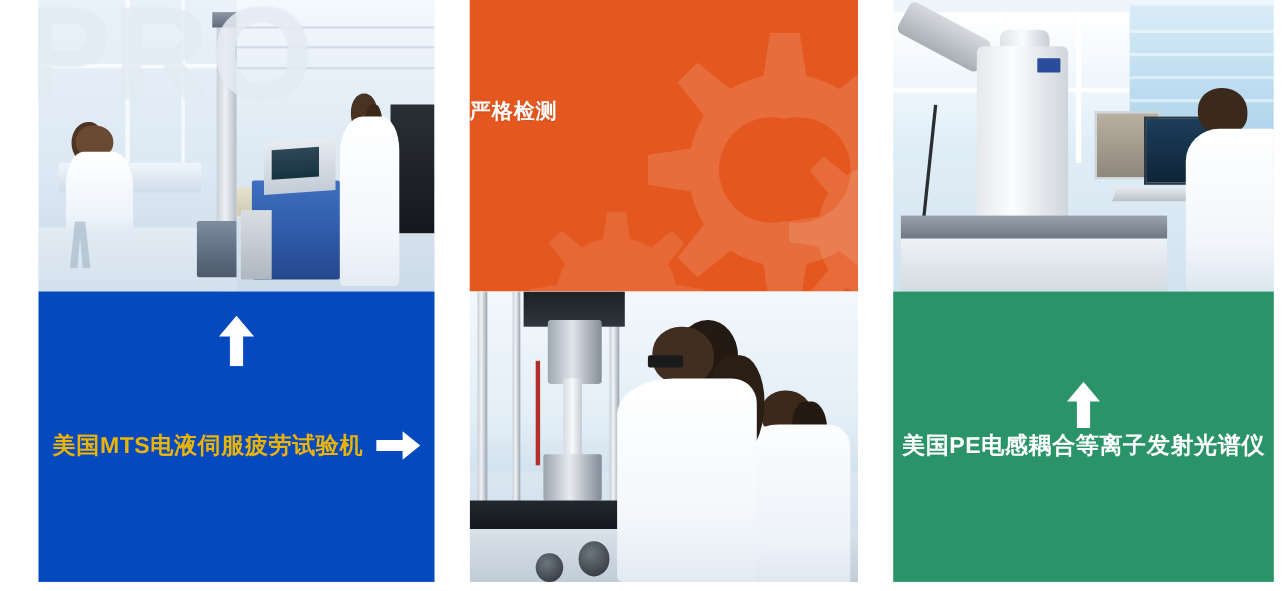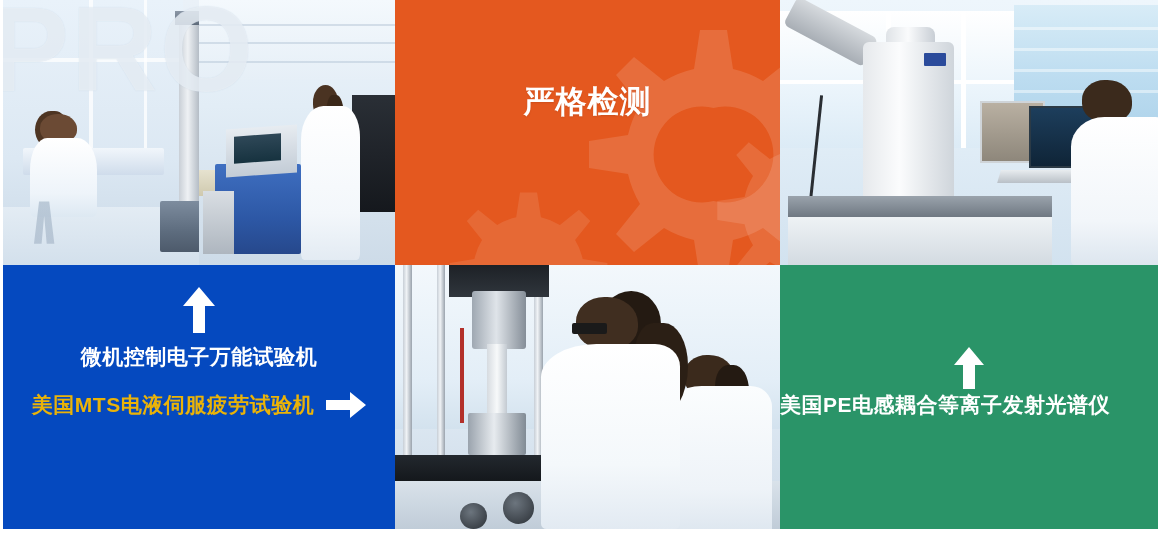--- a/index.html
+++ b/index.html
@@ -24,20 +24,21 @@
     top: 0px;
     width: 1155px;
     height: 529px;
     display: grid;
     grid-template-columns: 392px 385px 378px;
     grid-template-rows: 265px 264px;
   }
   .cell {
     position: relative;
     overflow: hidden;
+    margin-left: 32px;
   }
 
   
   .photo {
     position: absolute;
     inset: 0;
     background: #dfe9f2;
   }
   .ph-layer { position: absolute; }
 
@@ -205,24 +206,23 @@
     overflow: hidden;
   }
   .gear {
     position: absolute;
     fill: rgba(255,255,255,0.12);
   }
   .c2-text {
     position: absolute;
     left: 0; right: 0;
     top: 82px;
-    text-align: center;
     color: #ffffff;
     font-weight: 700;
-    font-size: 31px;
+    font-size: 19px;
     line-height: 40px;
     letter-spacing: 1px;
     text-shadow: 0 1px 2px rgba(0,0,0,0.10);
   }
 
   
   .c3 {
     background: linear-gradient(180deg,#eef6fc 0%, #e3eff8 45%, #d2e2ef 100%);
   }
   .c3 .win {
@@ -433,21 +433,21 @@
   .c6-arrow-up {
     position: absolute;
     left: 50%;
     top: 82px;
     transform: translateX(-50%);
   }
   .c6-text {
     position: absolute;
     left: 0; right: 0;
     top: 126px;
-    text-align: left;
+    text-align: center;
     color: #ffffff;
     font-weight: 700;
     font-size: 21px;
     letter-spacing: 0.5px;
   }
 </style>
 </head>
 <body>
 
 <div class="stage">
@@ -554,21 +554,20 @@
         <div class="ph-layer keyboard"></div>
         <div class="ph-layer person3-head"></div>
         <div class="ph-layer person3-coat"></div>
       </div>
     </div>
 
     <div class="cell c4">
       <svg class="c4-arrow-up" width="36" height="46" viewBox="0 0 36 46">
         <path d="M18 0 L34 19 L24 19 L24 46 L12 46 L12 19 L2 19 Z" fill="#ffffff"></path>
       </svg>
-      <div class="c4-line1">微机控制电子万能试验机</div>
       <div class="c4-line2row">
         <span class="c4-line2">美国MTS电液伺服疲劳试验机</span>
         <svg width="40" height="26" viewBox="0 0 40 26">
           <path d="M0 8 L24 8 L24 0 L40 13 L24 26 L24 18 L0 18 Z" fill="#ffffff"></path>
         </svg>
       </div>
     </div>
 
     <div class="cell">
       <div class="photo c5">

